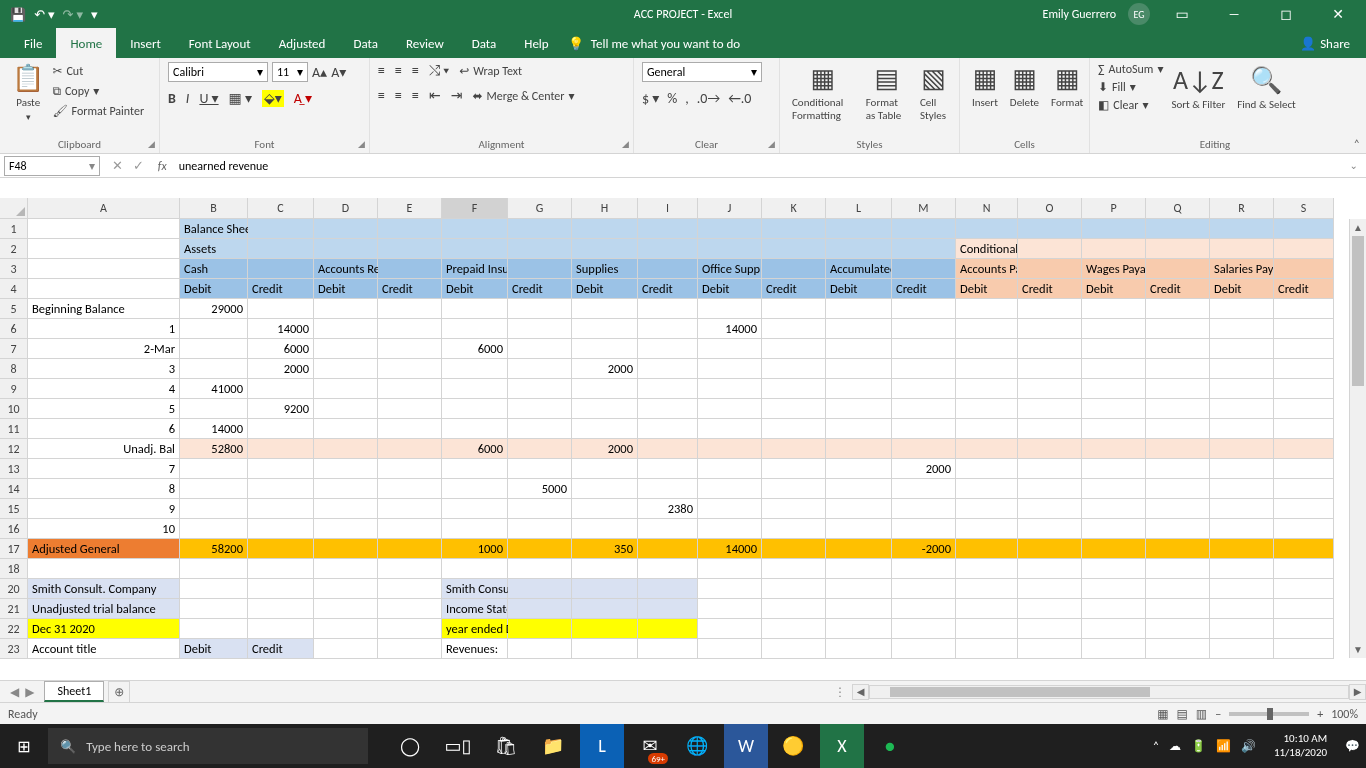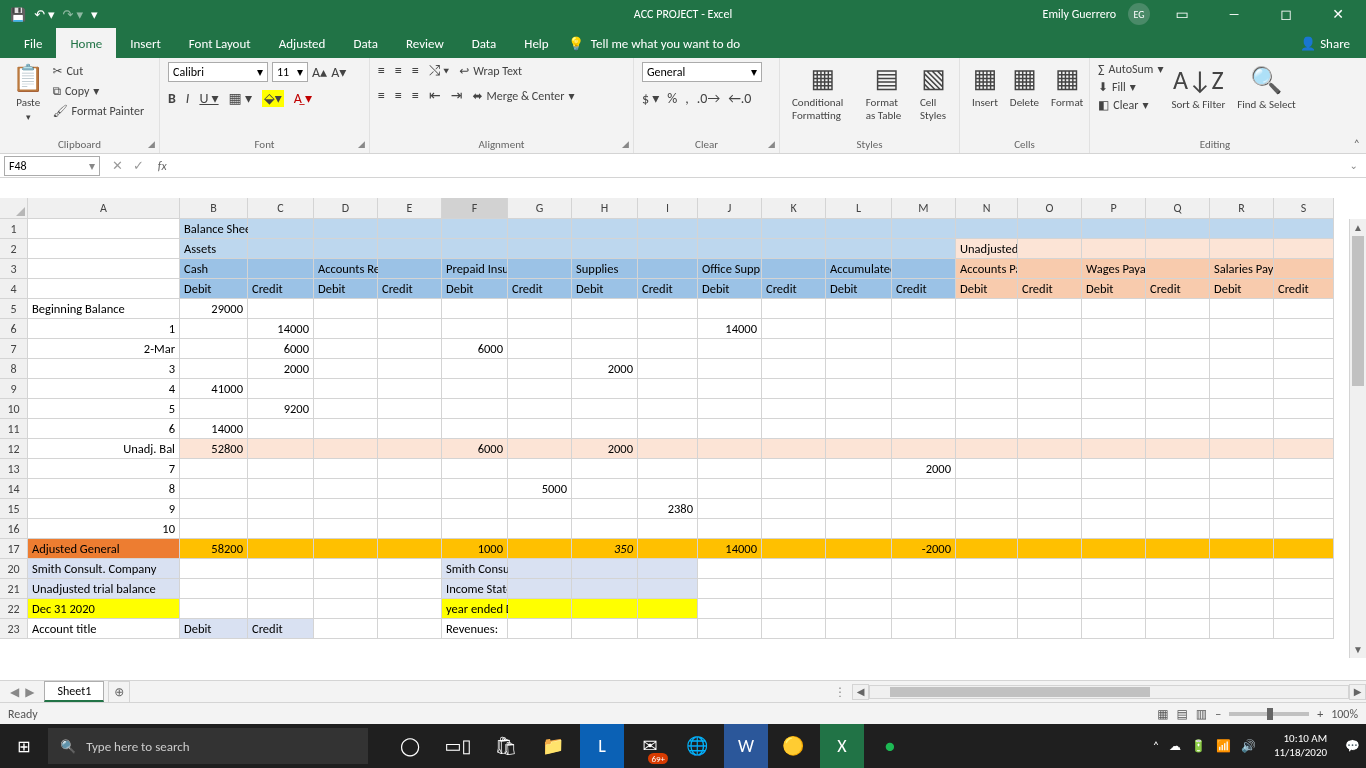--- a/index.html
+++ b/index.html
@@ -289,20 +289,21 @@
 <div class="fbar">
   <div class="namebox">
       <span>F48</span>
       <span style="color:#888">▾</span>
     </div>
   <div class="fbtns">
     <span>✕</span>
     <span>✓</span>
   </div>
   <span class="fx">fx</span>
+  <div class="formula-input">unearned revenue</div>
   <div class="expand">⌄</div>
 </div>
 
 <div class="grid-wrap">
   <div class="colhead-row" id="colheads">
     <div class="selectall"></div>
   <div class="colhead" style="width: 152px;">A</div>
       <div class="colhead" style="width: 68px;">B</div>
       <div class="colhead" style="width: 66px;">C</div>
       <div class="colhead" style="width: 64px;">D</div>
@@ -353,21 +354,21 @@
         <div class="cell blue1" style="width: 64px;"></div>
         <div class="cell blue1" style="width: 64px;"></div>
         <div class="cell blue1" style="width: 66px;"></div>
         <div class="cell blue1" style="width: 64px;"></div>
         <div class="cell blue1" style="width: 66px;"></div>
         <div class="cell blue1" style="width: 60px;"></div>
         <div class="cell blue1" style="width: 64px;"></div>
         <div class="cell blue1" style="width: 64px;"></div>
         <div class="cell blue1" style="width: 66px;"></div>
         <div class="cell blue1" style="width: 64px;"></div>
-        <div class="cell salmon" style="width: 62px;">Unadjusted</div>
+        <div class="cell salmon" style="width: 62px;">Conditional</div>
         <div class="cell salmon" style="width: 64px;"></div>
         <div class="cell salmon" style="width: 64px;"></div>
         <div class="cell salmon" style="width: 64px;"></div>
         <div class="cell salmon" style="width: 64px;"></div>
         <div class="cell salmon" style="width: 60px;"></div>
       </div>
       <div class="row">
         <div class="rowhead">3</div>
         <div class="cell" style="width: 152px;"></div>
         <div class="cell blue2" style="width: 68px;">Cash</div>
@@ -677,32 +678,54 @@
       </div>
       <div class="row">
         <div class="rowhead">17</div>
         <div class="cell orange2" style="width: 152px;">Adjusted General</div>
         <div class="cell orange r" style="width: 68px;">58200</div>
         <div class="cell orange" style="width: 66px;"></div>
         <div class="cell orange" style="width: 64px;"></div>
         <div class="cell orange" style="width: 64px;"></div>
         <div class="cell orange r" style="width: 66px;">1000</div>
         <div class="cell orange" style="width: 64px;"></div>
-        <div class="cell orange r" style="width: 66px; font-style: italic;">350</div>
+        <div class="cell orange r" style="width: 66px;">350</div>
         <div class="cell orange" style="width: 60px;"></div>
         <div class="cell orange r" style="width: 64px;">14000</div>
         <div class="cell orange" style="width: 64px;"></div>
         <div class="cell orange" style="width: 66px;"></div>
         <div class="cell orange r" style="width: 64px;">-2000</div>
         <div class="cell orange" style="width: 62px;"></div>
         <div class="cell orange" style="width: 64px;"></div>
         <div class="cell orange" style="width: 64px;"></div>
         <div class="cell orange" style="width: 64px;"></div>
         <div class="cell orange" style="width: 64px;"></div>
         <div class="cell orange" style="width: 60px;"></div>
+      </div>
+      <div class="row">
+        <div class="rowhead">18</div>
+        <div class="cell" style="width: 152px;"></div>
+        <div class="cell" style="width: 68px;"></div>
+        <div class="cell" style="width: 66px;"></div>
+        <div class="cell" style="width: 64px;"></div>
+        <div class="cell" style="width: 64px;"></div>
+        <div class="cell" style="width: 66px;"></div>
+        <div class="cell" style="width: 64px;"></div>
+        <div class="cell" style="width: 66px;"></div>
+        <div class="cell" style="width: 60px;"></div>
+        <div class="cell" style="width: 64px;"></div>
+        <div class="cell" style="width: 64px;"></div>
+        <div class="cell" style="width: 66px;"></div>
+        <div class="cell" style="width: 64px;"></div>
+        <div class="cell" style="width: 62px;"></div>
+        <div class="cell" style="width: 64px;"></div>
+        <div class="cell" style="width: 64px;"></div>
+        <div class="cell" style="width: 64px;"></div>
+        <div class="cell" style="width: 64px;"></div>
+        <div class="cell" style="width: 60px;"></div>
       </div>
       <div class="row">
         <div class="rowhead">20</div>
         <div class="cell ltblue" style="width: 152px;">Smith Consult. Company</div>
         <div class="cell" style="width: 68px;"></div>
         <div class="cell" style="width: 66px;"></div>
         <div class="cell" style="width: 64px;"></div>
         <div class="cell" style="width: 64px;"></div>
         <div class="cell ltblue" style="width: 66px; overflow: visible;">Smith Consulting Company</div>
         <div class="cell ltblue" style="width: 64px;"></div>

